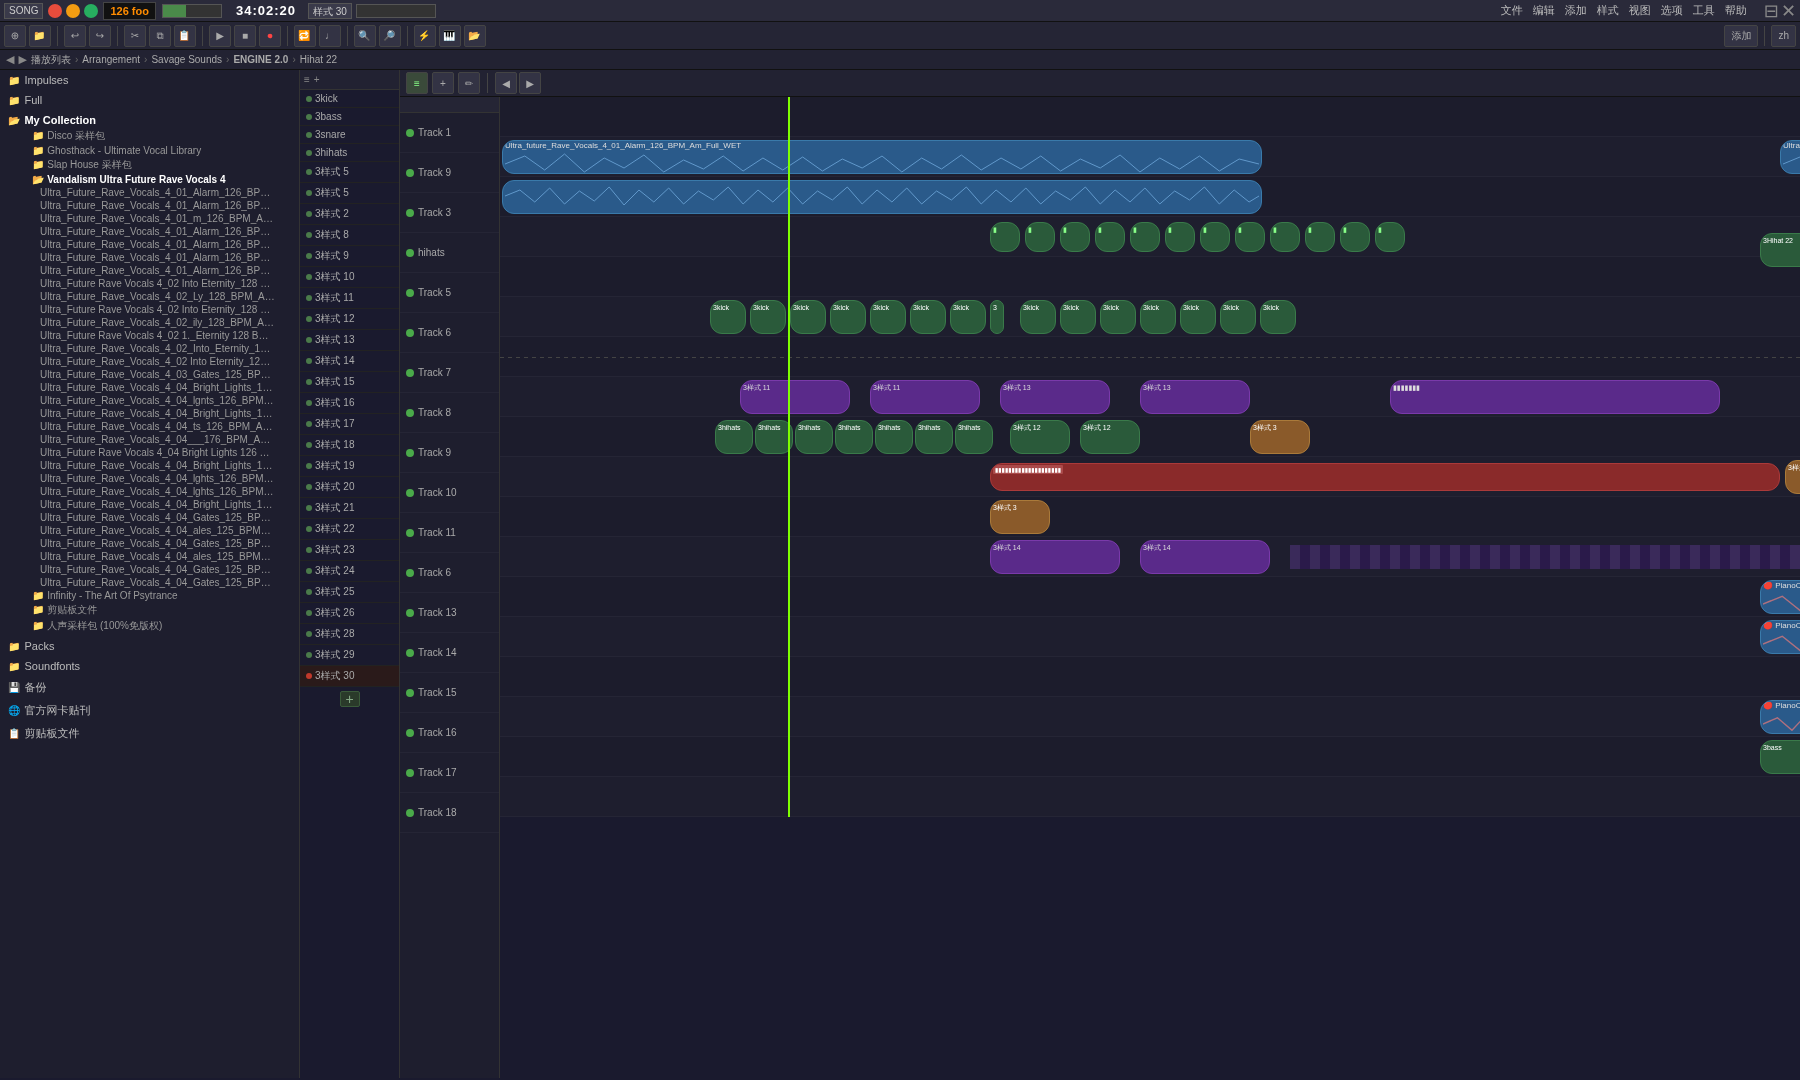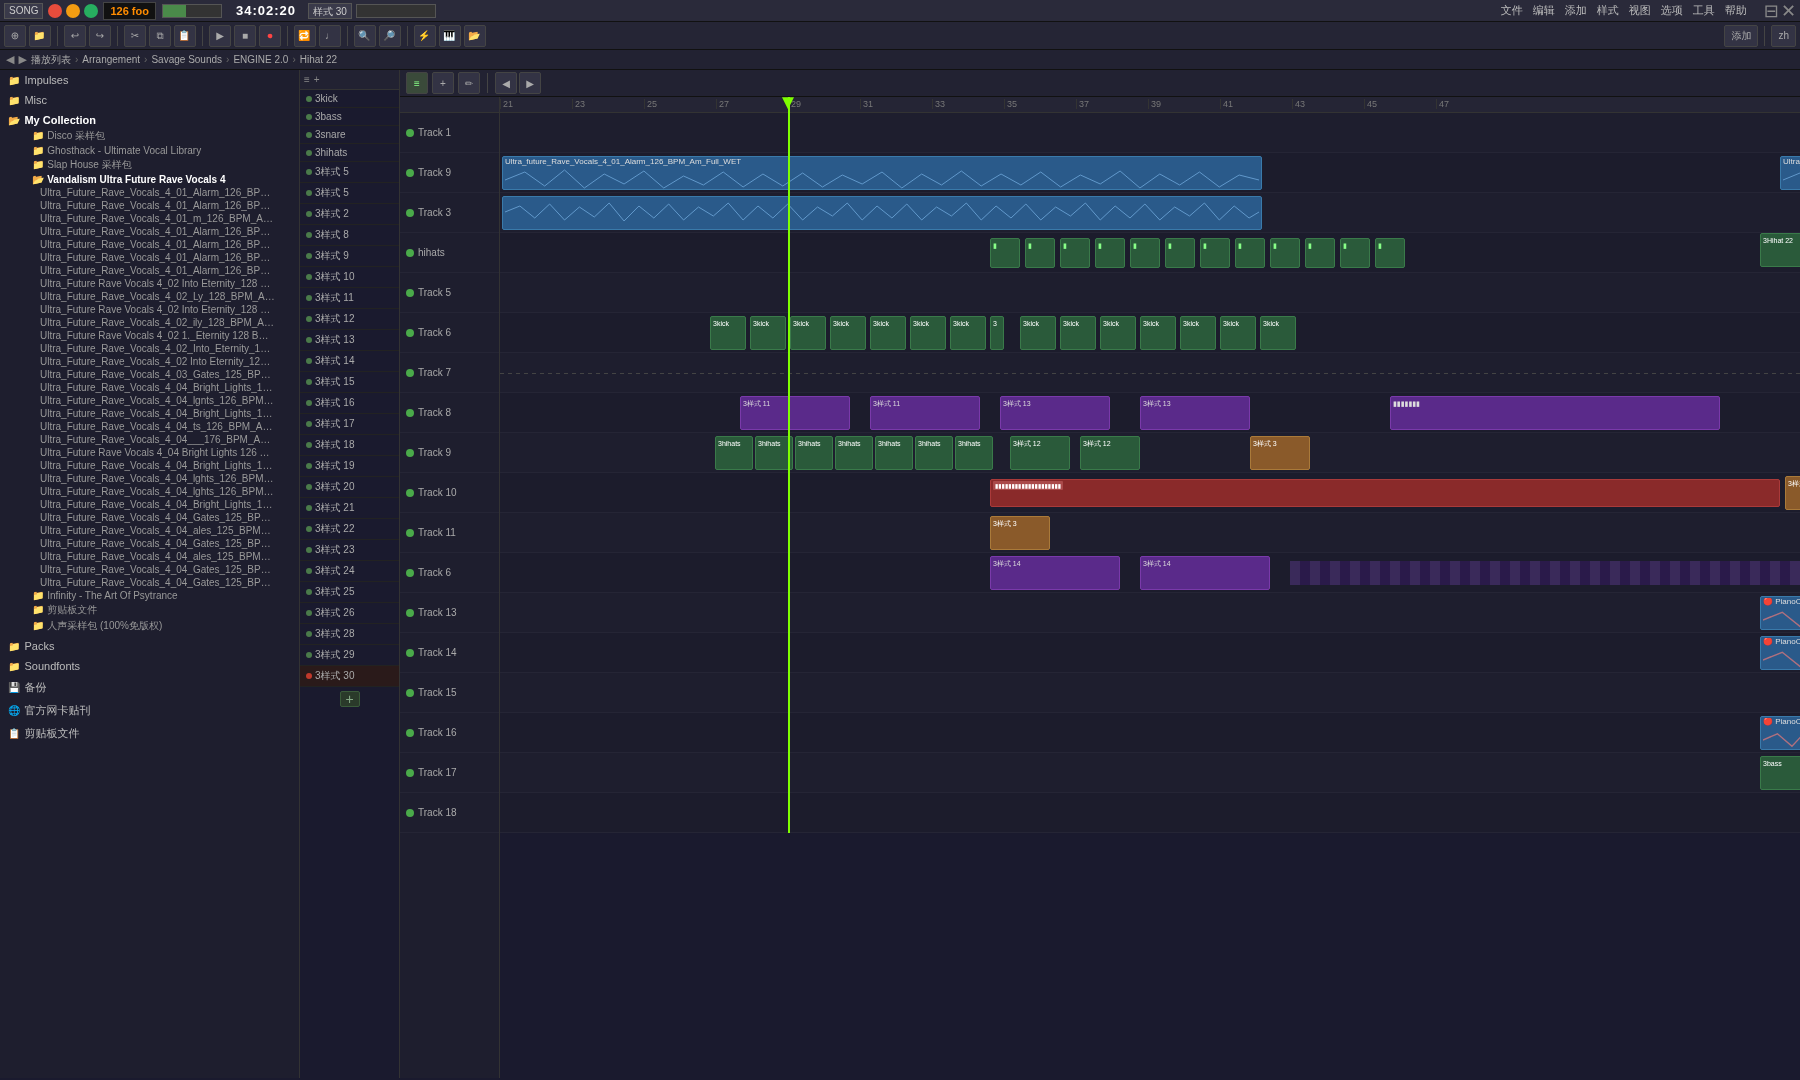--- a/index.html
+++ b/index.html
@@ -225,21 +225,21 @@
       align-items: center;
     }
     .track-row:nth-child(odd) { background: #1c1c2c; }
     .track-row:nth-child(even) { background: #1e1e2e; }
 
     
     .clip {
       position: absolute;
       height: 34px;
       top: 3px;
-      border-radius: 2px;
+      border-radius: 12px;
       overflow: hidden;
       font-size: 9px;
       color: #fff;
       padding: 1px 2px;
       cursor: pointer;
     }
     .clip-audio {
       background: #2a5a8a;
       border: 1px solid #3a7aaa;
     }
@@ -385,38 +385,38 @@
 
 <div id="path-bar">
   <span style="color:#888;font-size:11px;">◀</span>
   <span style="color:#888;font-size:11px;">▶</span>
   <span style="color:#aaa;cursor:pointer;">播放列表</span>
   <span class="path-sep">›</span>
   <span style="cursor:pointer;">Arrangement</span>
   <span class="path-sep">›</span>
   <span style="cursor:pointer;">Savage Sounds</span>
   <span class="path-sep">›</span>
-  <span style="cursor:pointer;">ENGINE 2.0</span>
+  <span style="cursor:pointer;font-weight:bold;">ENGINE 2.0</span>
   <span class="path-sep">›</span>
   <span style="cursor:pointer;">Hihat 22</span>
 </div>
 
 <div id="main">
 
   <div id="left-panel">
     <div class="browser-section">
       <div class="browser-folder">
         <span class="folder-icon">📁</span>
         <span>Impulses</span>
       </div>
     </div>
     <div class="browser-section">
       <div class="browser-folder">
         <span class="folder-icon">📁</span>
-        <span>Misc</span>
+        <span>Full</span>
       </div>
     </div>
     <div class="browser-section">
       <div class="browser-folder active">
         <span class="folder-icon">📂</span>
         <span>My Collection</span>
       </div>
       <div class="browser-item sub-item">📁 Disco 采样包</div>
       <div class="browser-item sub-item">📁 Ghosthack - Ultimate Vocal Library</div>
       <div class="browser-item sub-item">📁 Slap House 采样包</div>
@@ -706,39 +706,20 @@
         </div>
         <div class="track-label">
           <div class="track-enabled-dot"></div>
           <span>Track 18</span>
         </div>
       </div>
 
       <div id="tracks-content">
         <div id="tracks-inner">
 
-          <div id="timeline-numbers">
-            <div class="tn-mark" style="left:0px;">21</div>
-            <div class="tn-mark" style="left:72px;">23</div>
-            <div class="tn-mark" style="left:144px;">25</div>
-            <div class="tn-mark" style="left:216px;">27</div>
-            <div class="tn-mark" style="left:288px;">29</div>
-            <div class="tn-mark" style="left:360px;">31</div>
-            <div class="tn-mark" style="left:432px;">33</div>
-            <div class="tn-mark" style="left:504px;">35</div>
-            <div class="tn-mark" style="left:576px;">37</div>
-            <div class="tn-mark" style="left:648px;">39</div>
-            <div class="tn-mark" style="left:720px;">41</div>
-            <div class="tn-mark" style="left:792px;">43</div>
-            <div class="tn-mark" style="left:864px;">45</div>
-            <div class="tn-mark" style="left:936px;">47</div>
-
-            <div style="position:absolute;left:288px;top:0;width:2px;height:100%;background:#7FFF00;z-index:5;"></div>
-            <div style="position:absolute;left:282px;top:0;width:12px;height:12px;background:#7FFF00;clip-path:polygon(50% 100%, 0 0, 100% 0);z-index:6;"></div>
-          </div>
 
           <div class="track-row" style="height:40px;"></div>
 
           <div class="track-row">
             <div class="clip clip-audio" style="left:2px;width:760px;">
               <div class="clip-label">Ultra_future_Rave_Vocals_4_01_Alarm_126_BPM_Am_Full_WET</div>
               <svg class="waveform-svg" viewBox="0 0 760 28" preserveAspectRatio="none">
                 <polyline points="0,14 20,6 40,20 60,4 80,22 100,8 120,18 140,5 160,22 180,10 200,19 220,6 240,21 260,8 280,20 300,7 320,21 340,9 360,18 380,6 400,22 420,8 440,19 460,5 480,20 500,8 520,19 540,6 560,21 580,9 600,18 620,5 640,22 660,8 680,19 700,6 720,21 740,9 760,14" stroke="#7ab4e8" stroke-width="1" fill="none"></polyline>
               </svg>
             </div>

